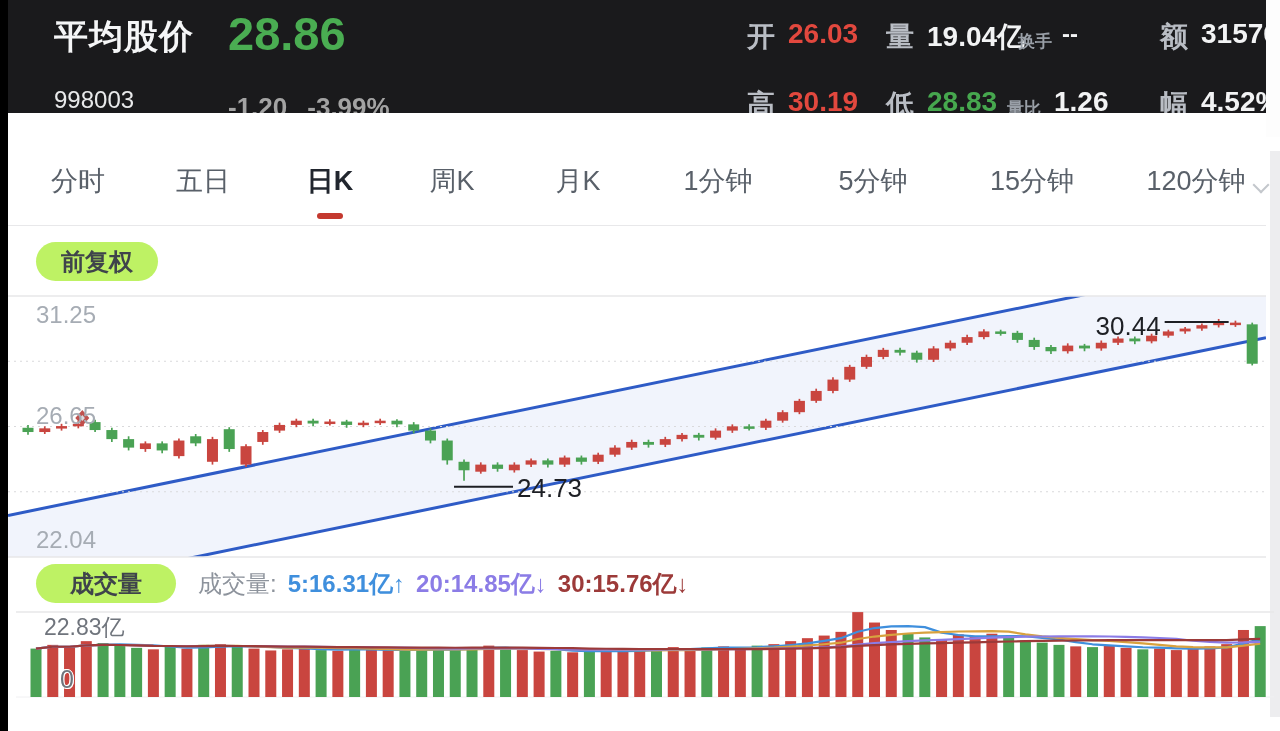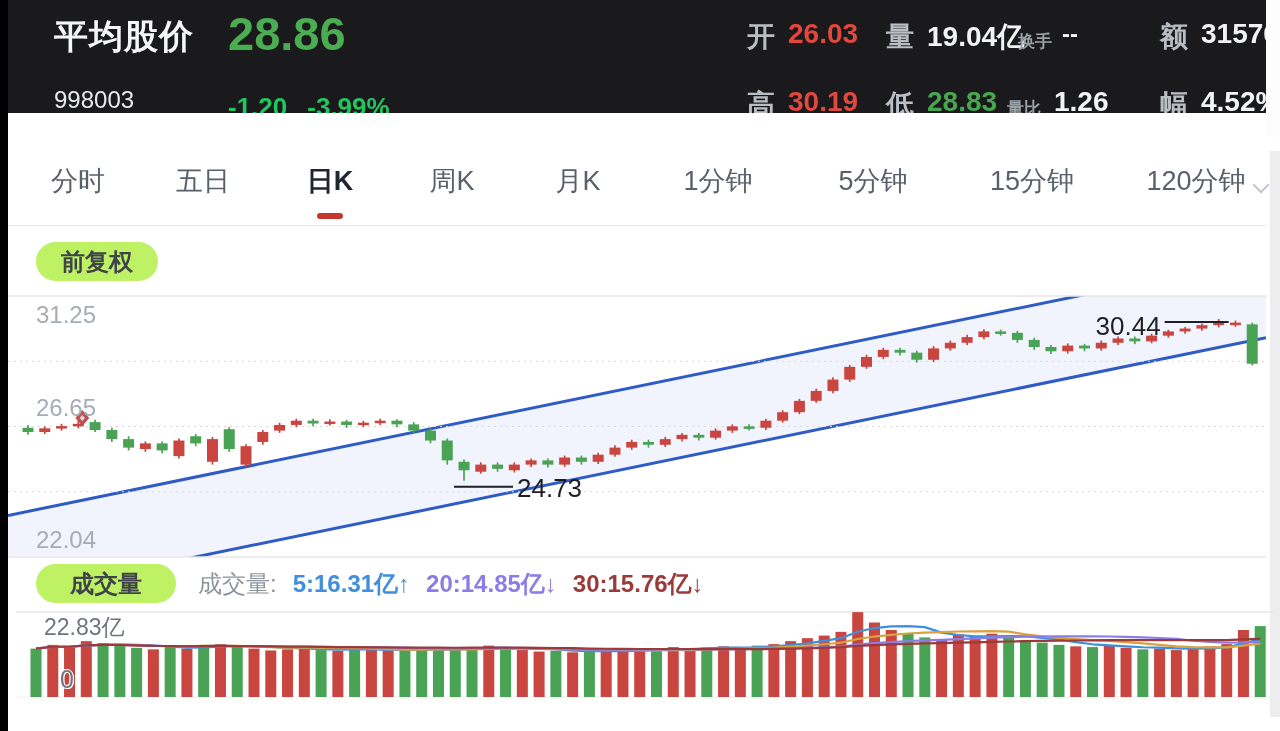--- a/index.html
+++ b/index.html
@@ -8,21 +8,21 @@
   .abs{position:absolute;}
 
   
   #left-strip{left:0;top:0;width:8px;height:731px;background:#000;}
 
   
   #header{left:8px;top:0;width:1258px;height:113px;background:#1a1a1c;overflow:hidden;}
   #header .t-title{left:46px;top:14px;font-size:34px;font-weight:bold;color:#f5f6f7;letter-spacing:1px;}
   #header .t-code{left:46px;top:86px;font-size:24px;color:#e8e9ea;}
   #header .t-price{left:220px;top:6px;font-size:47px;font-weight:bold;color:#4aad52;}
-  #header .t-change{left:220px;top:92px;font-size:26px;font-weight:bold;color:#22c55e;}
+  #header .t-change{left:220px;top:92px;font-size:26px;font-weight:bold;color:#a3a3a3;}
   #header .t-change span{margin-right:20px;}
   .stat-label{font-size:28px;color:#b9bdc4;font-weight:bold;}
   .stat-small{font-size:17px;color:#9aa0a8;font-weight:bold;}
   .stat-val{font-size:28px;color:#f2f3f4;font-weight:bold;}
   .val-red{color:#e2483e!important;}
   .val-green{color:#46a74e!important;}
 
   
   #right-gutter-top{left:1266px;top:0;width:14px;height:137px;background:#fdfdfd;}
   #right-gutter{left:1266px;top:137px;width:14px;height:594px;background:#fff;}
@@ -39,26 +39,26 @@
 
   
   .pill{position:absolute;background:#bef264;border-radius:20px;color:#3f444b;font-size:24px;font-weight:bold;
         display:flex;align-items:center;justify-content:center;cursor:pointer;}
   #adjust-pill{left:36px;top:242px;width:122px;height:39px;}
 
   
   #price-chart{left:8px;top:290px;width:1258px;height:272px;}
   .ytick{position:absolute;left:28px;font-size:24px;color:#a6acb4;pointer-events:none;}
   #ytick-0{top:11px;}
-  #ytick-1{top:104px;}
+  #ytick-1{top:112px;}
   #ytick-2{top:236px;}
 
   
   #vol-pill{left:36px;top:564px;width:140px;height:39px;}
-  #vol-legend{left:198px;top:568px;height:32px;display:flex;align-items:center;gap:16px;font-size:24px;white-space:nowrap;}
+  #vol-legend{left:198px;top:568px;height:32px;display:flex;align-items:center;gap:11px;font-size:24px;white-space:nowrap;}
   #vol-legend .lbl{color:#8d939c;}
   .ma-item{font-weight:bold;}
   #volume-chart{left:16px;top:605px;width:1258px;height:126px;}
   .vol-tick{position:absolute;font-size:23px;color:#6f747c;pointer-events:none;
             text-shadow:-1px 0 #fff,1px 0 #fff,0 -1px #fff,0 1px #fff,1px 1px #fff,-1px -1px #fff;}
   #vol-tick-max{left:28px;top:7px;}
   #vol-tick-min{left:44px;top:60px;font-size:25px;}
 </style>
 </head>
 <body>

